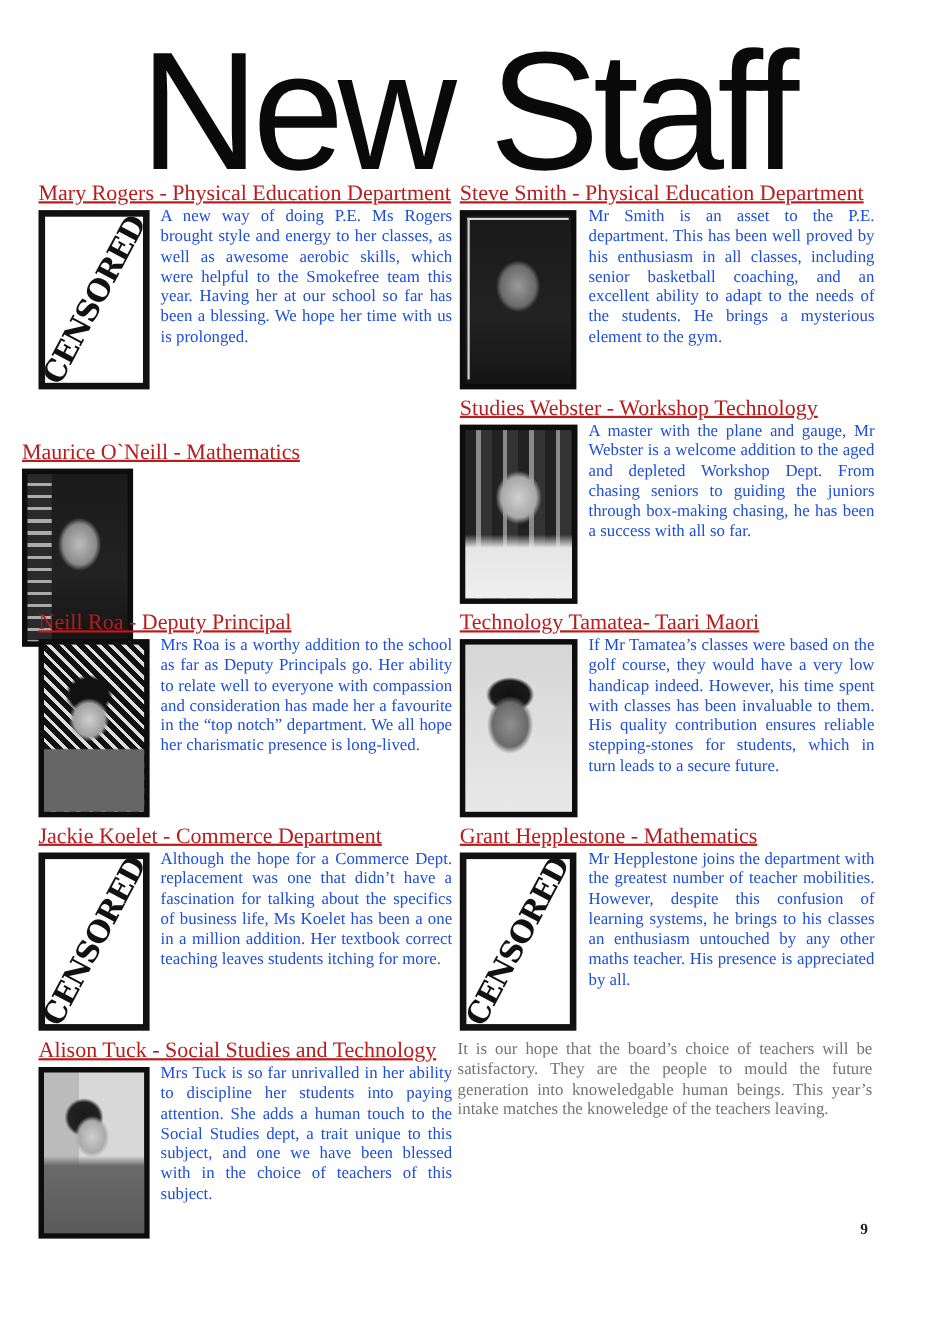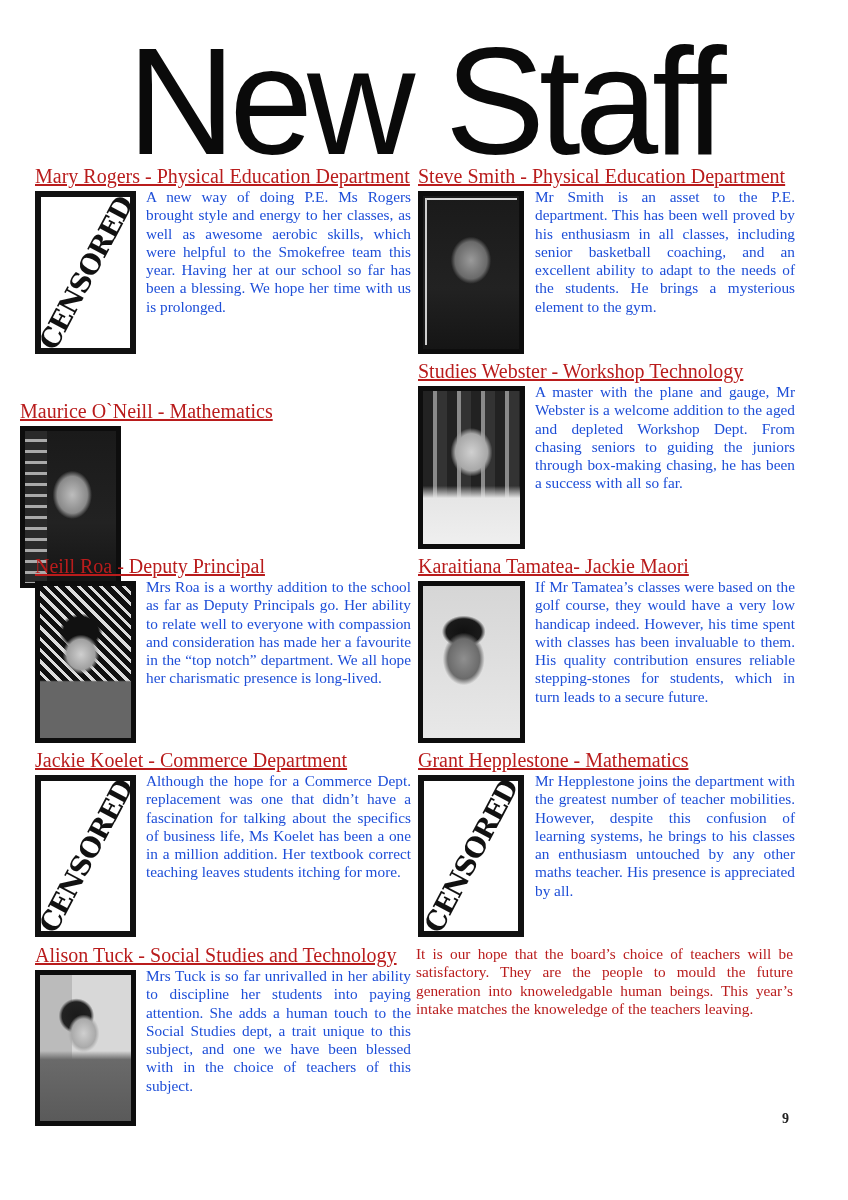--- a/index.html
+++ b/index.html
@@ -48,21 +48,21 @@
     .ph-dark { background: radial-gradient(ellipse 30% 22% at 50% 42%, #9a9a9a 0%, #6a6a6a 55%, transparent 70%), linear-gradient(#1a1a1a, #222 60%, #151515); }
     .ph-dark::before { content: ""; position: absolute; left: 2px; top: 2px; right: 2px; height: 2px; background: #d8d8d8; }
     .ph-dark::after { content: ""; position: absolute; left: 2px; top: 2px; bottom: 4px; width: 2px; background: #cfcfcf; }
     .ph-oneill { background: radial-gradient(ellipse 30% 22% at 52% 42%, #bdbdbd 0%, #8a8a8a 55%, transparent 72%), repeating-linear-gradient(180deg, #2a2a2a 0 8px, #aaa 8px 11px) left/22px 100% no-repeat, linear-gradient(#1a1a1a, #222 60%, #141414); }
     .ph-webster { background: radial-gradient(ellipse 30% 22% at 50% 40%, #d0d0d0 0%, #a8a8a8 55%, transparent 72%), linear-gradient(180deg, transparent 62%, #e6e6e6 70%, #efefef), repeating-linear-gradient(90deg, #222 0 10px, #8a8a8a 10px 14px, #333 14px 24px); }
     .ph-roa { background: radial-gradient(ellipse 28% 18% at 45% 45%, #cfcfcf 0%, #a0a0a0 55%, transparent 72%), radial-gradient(ellipse 32% 16% at 45% 30%, #111 0%, #111 60%, transparent 75%), linear-gradient(180deg, transparent 62%, #666 63%), repeating-linear-gradient(45deg, #111 0 5px, #ddd 5px 8px), linear-gradient(#151515, #222); background-blend-mode: normal; }
     .ph-tamatea { background: radial-gradient(ellipse 30% 24% at 42% 48%, #8f8f8f 0%, #6b6b6b 55%, transparent 72%), radial-gradient(ellipse 30% 14% at 42% 30%, #111 0%, #1a1a1a 60%, transparent 75%), linear-gradient(180deg, #d6d6d6, #e8e8e8); }
     .ph-tuck { background: radial-gradient(ellipse 24% 18% at 48% 40%, #cfcfcf 0%, #aaa 55%, transparent 72%), radial-gradient(ellipse 26% 16% at 40% 28%, #1a1a1a 0%, #222 60%, transparent 75%), linear-gradient(180deg, transparent 52%, #6a6a6a 58%, #5a5a5a), linear-gradient(90deg, #bbb 0 35%, #d8d8d8 35%); }
     .closing {
       position: absolute; left: 416px; top: 945px; width: 377px;
-      font-size: 15.3px; line-height: 18.3px; text-align: justify; color: #b91c1c;
+      font-size: 15.3px; line-height: 18.3px; text-align: justify; color: #737373;
     }
     .closing p { margin: 0; }
     .closing p + p { text-indent: 22px; }
     .page-number {
       position: absolute; left: 782px; top: 1111px;
       font-size: 14px; font-weight: 700; color: #222;
     }
   </style>
 </head>
 <body>
@@ -104,21 +104,21 @@
 
 <div class="entry" style="left:35px; top:557px; width:380px; height:190px;">
   <div class="heading">Neill Roa - Deputy Principal</div>
   <div class="photo" style="top:24px; height:162px;">
     <div class="photo-inner ph-roa"></div>
   </div>
   <div class="body-text">Mrs Roa is a worthy addition to the school as far as Deputy Principals go.  Her ability to relate well to everyone with compassion and consideration has made her a favourite in the “top notch” department.  We all hope her charismatic presence is long-lived.</div>
 </div>
 
 <div class="entry" style="left:418px; top:557px; width:380px; height:190px;">
-  <div class="heading">Karaitiana Tamatea- Jackie Maori</div>
+  <div class="heading">Technology Tamatea- Taari Maori</div>
   <div class="photo" style="top:24px; height:162px; width:107px;">
     <div class="photo-inner ph-tamatea"></div>
   </div>
   <div class="body-text" style="left:117px; width:260px;">If Mr Tamatea’s classes were based on the golf course, they would have a very low handicap indeed.  However, his time spent with classes has been invaluable to them.  His quality contribution ensures reliable stepping-stones for students, which in turn leads to a secure future.</div>
 </div>
 
 <div class="entry" style="left:35px; top:751px; width:380px; height:190px;padding-left:16px;">
   <div class="heading">Jackie Koelet - Commerce Department</div>
   <div class="photo censored" style="top:24px; height:162px;">
     <div class="photo-inner">

